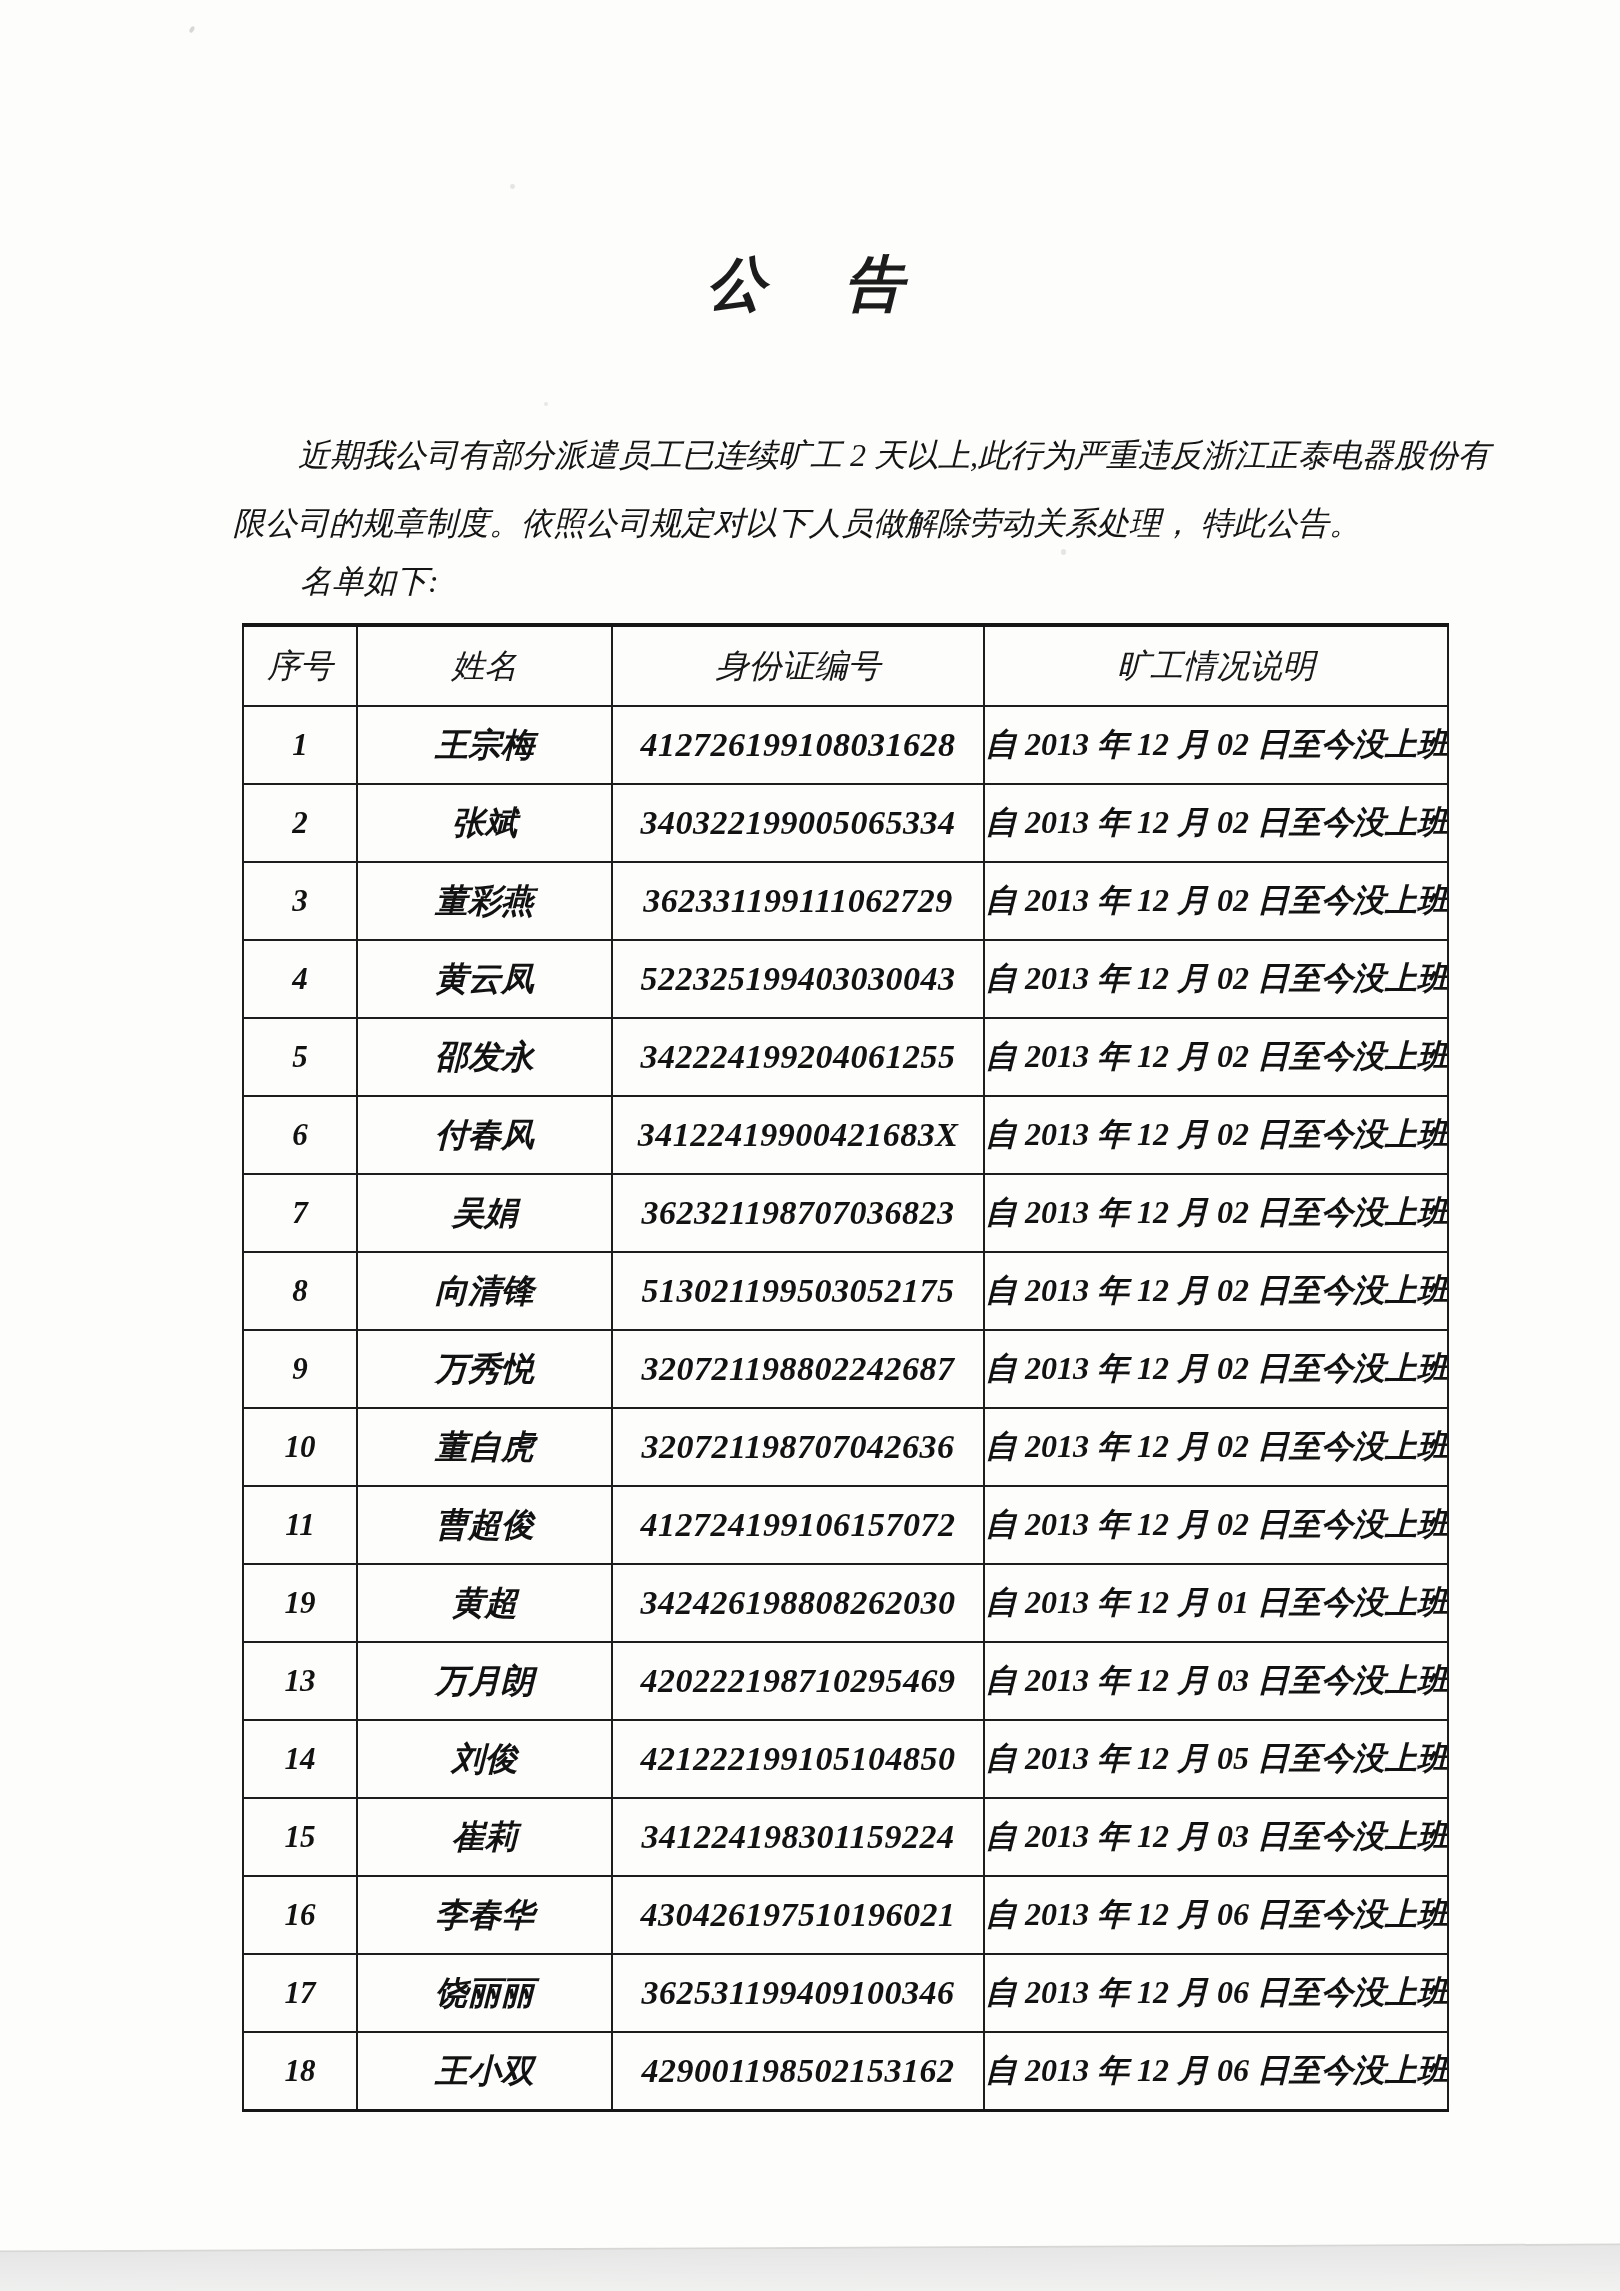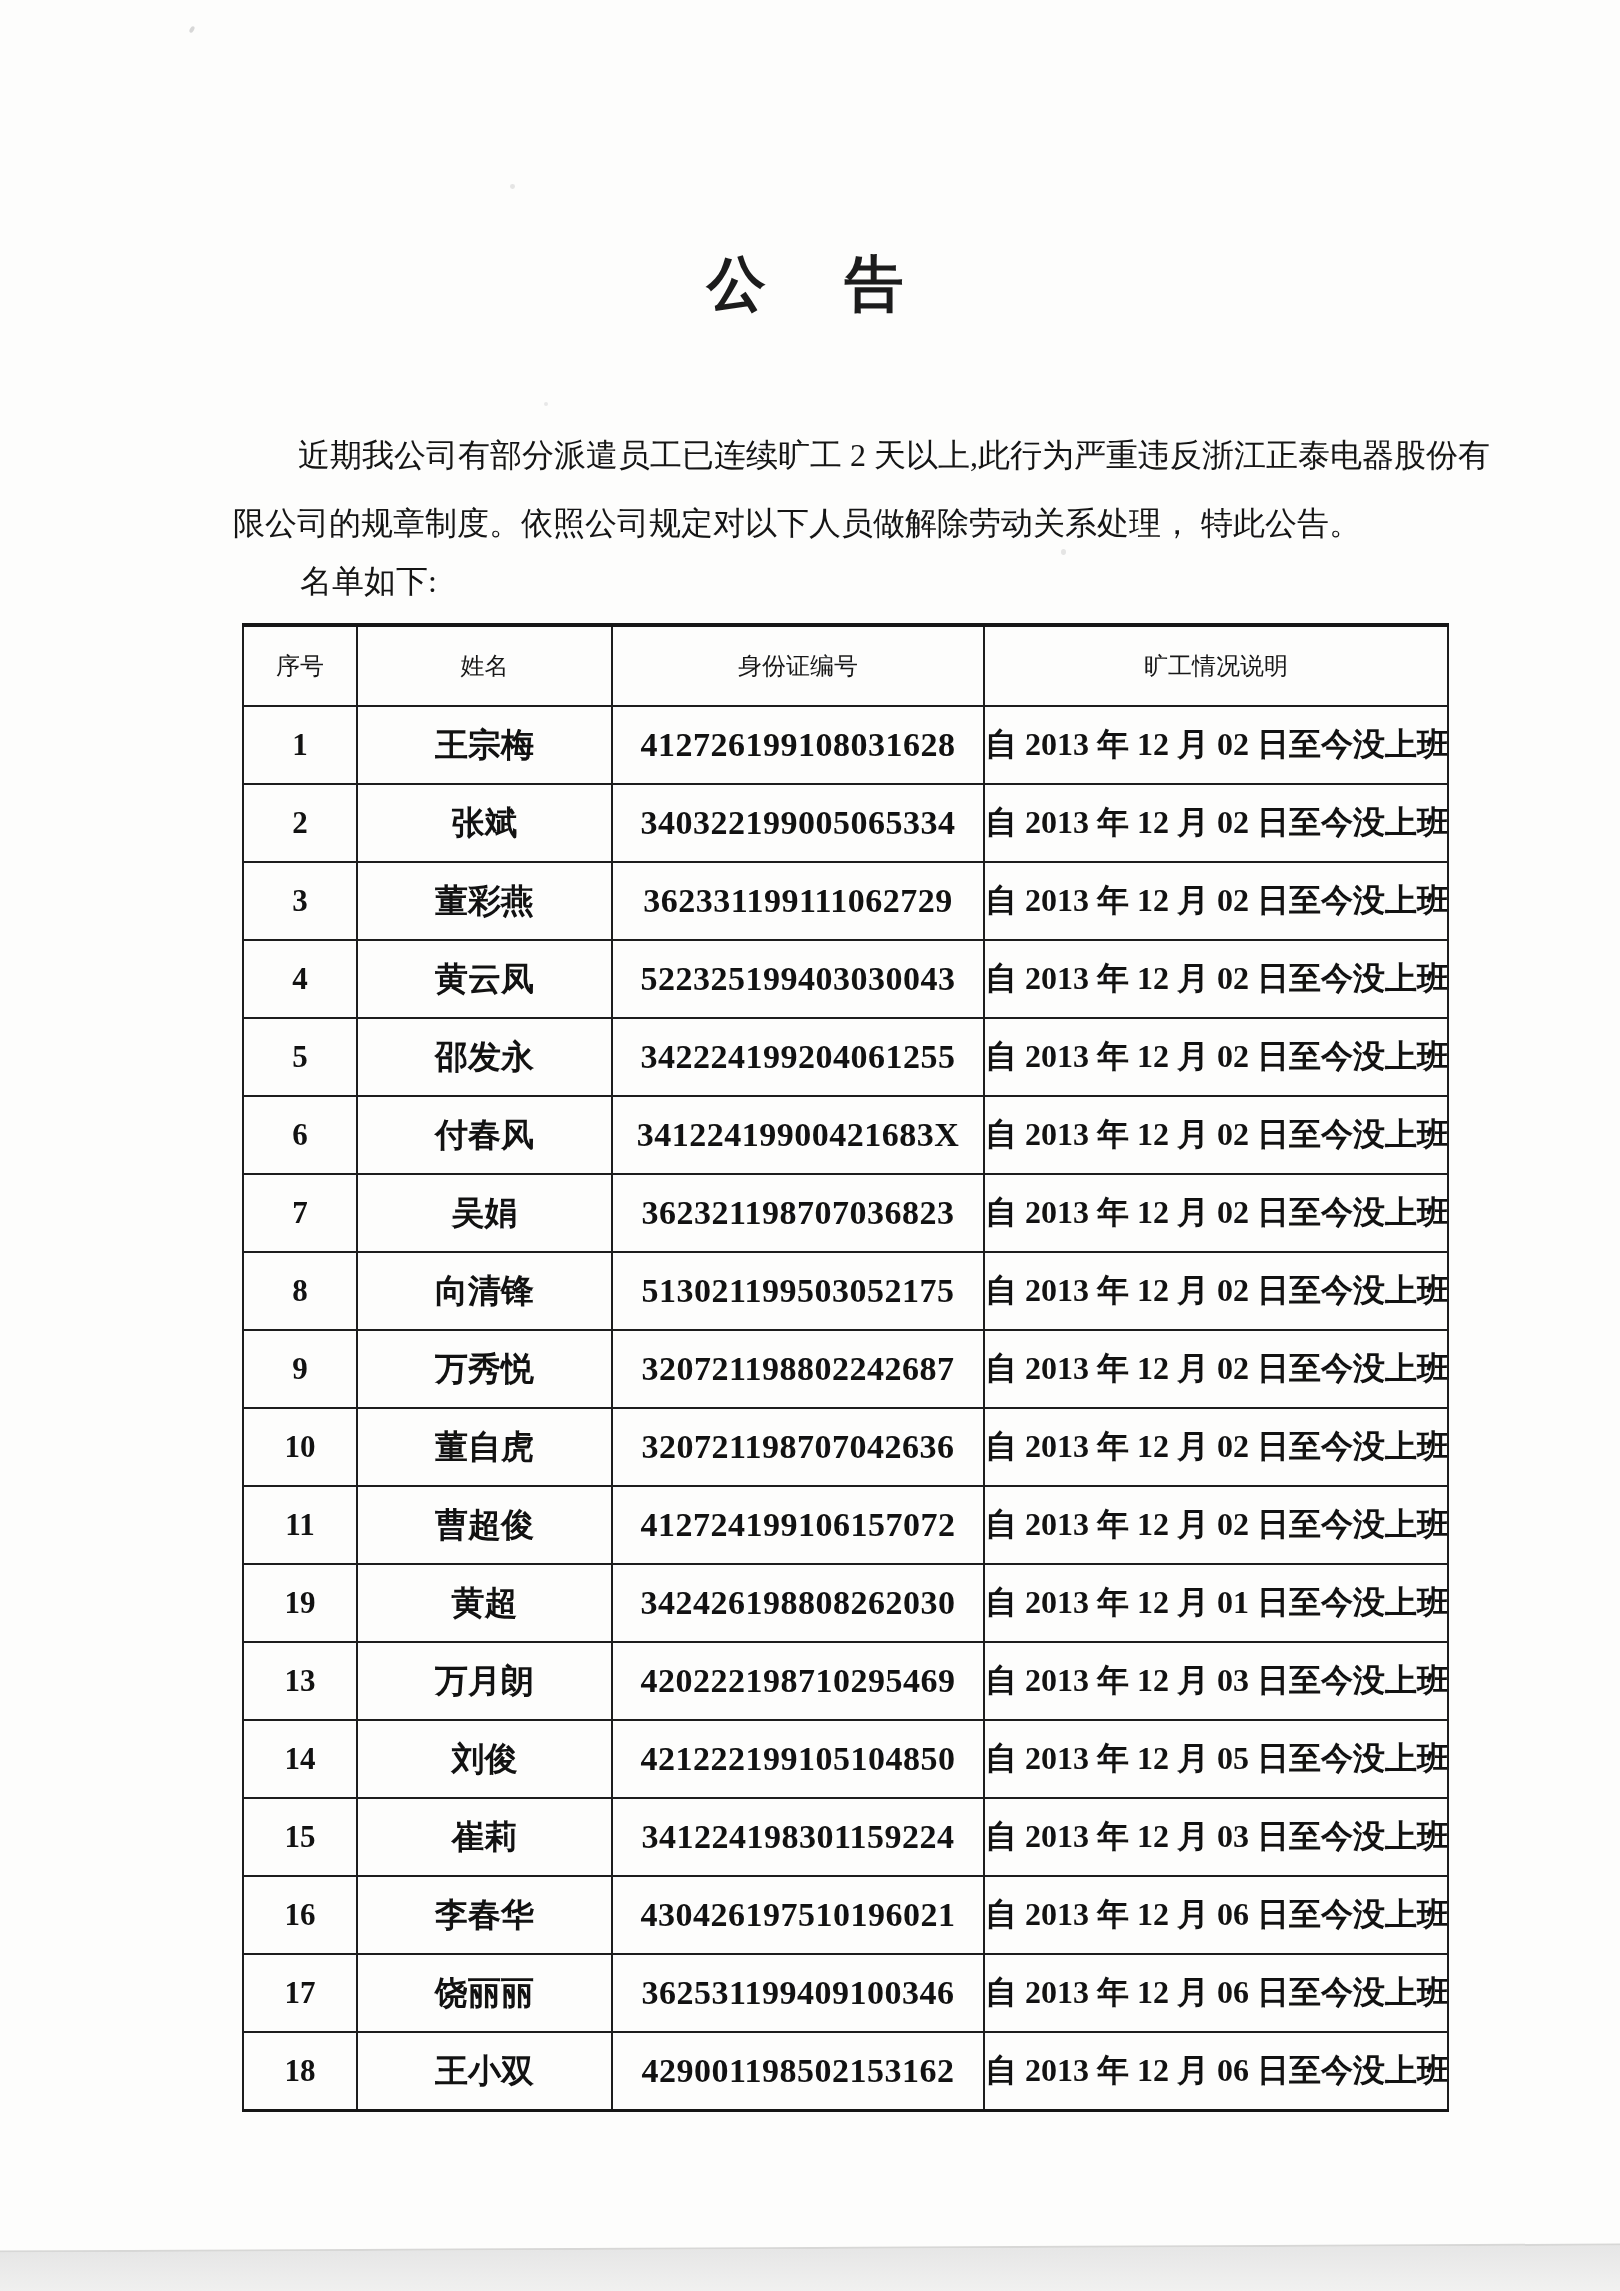--- a/index.html
+++ b/index.html
@@ -8,20 +8,21 @@
     background: #ffffff;
   }
   .page {
     position: relative;
     width: 1620px;
     height: 2292px;
     background: #fdfdfc;
     color: #111;
     font-family: "Liberation Serif", "DejaVu Serif", serif;
     overflow: hidden;
+    font-style: italic;
   }
   .doc-title {
     position: absolute;
     top: 245px;
     left: 0;
     width: 100%;
     text-align: center;
     font-size: 59px;
     font-weight: bold;
     letter-spacing: 9.8px;
@@ -61,21 +62,21 @@
   .absence-table th, .absence-table td {
     border: 2px solid #1d1d1d;
     text-align: center;
     vertical-align: middle;
     padding: 0;
     overflow: hidden;
     white-space: nowrap;
   }
   .absence-table th {
     height: 78px;
-    font-size: 24px;
+    font-size: 33px;
     font-weight: normal;
     color: #181818;
   }
   .absence-table td {
     height: 76px;
     font-weight: bold;
     font-size: 33px;
     color: #121212;
   }
   .absence-table td.cell-index { font-size: 31px; }

